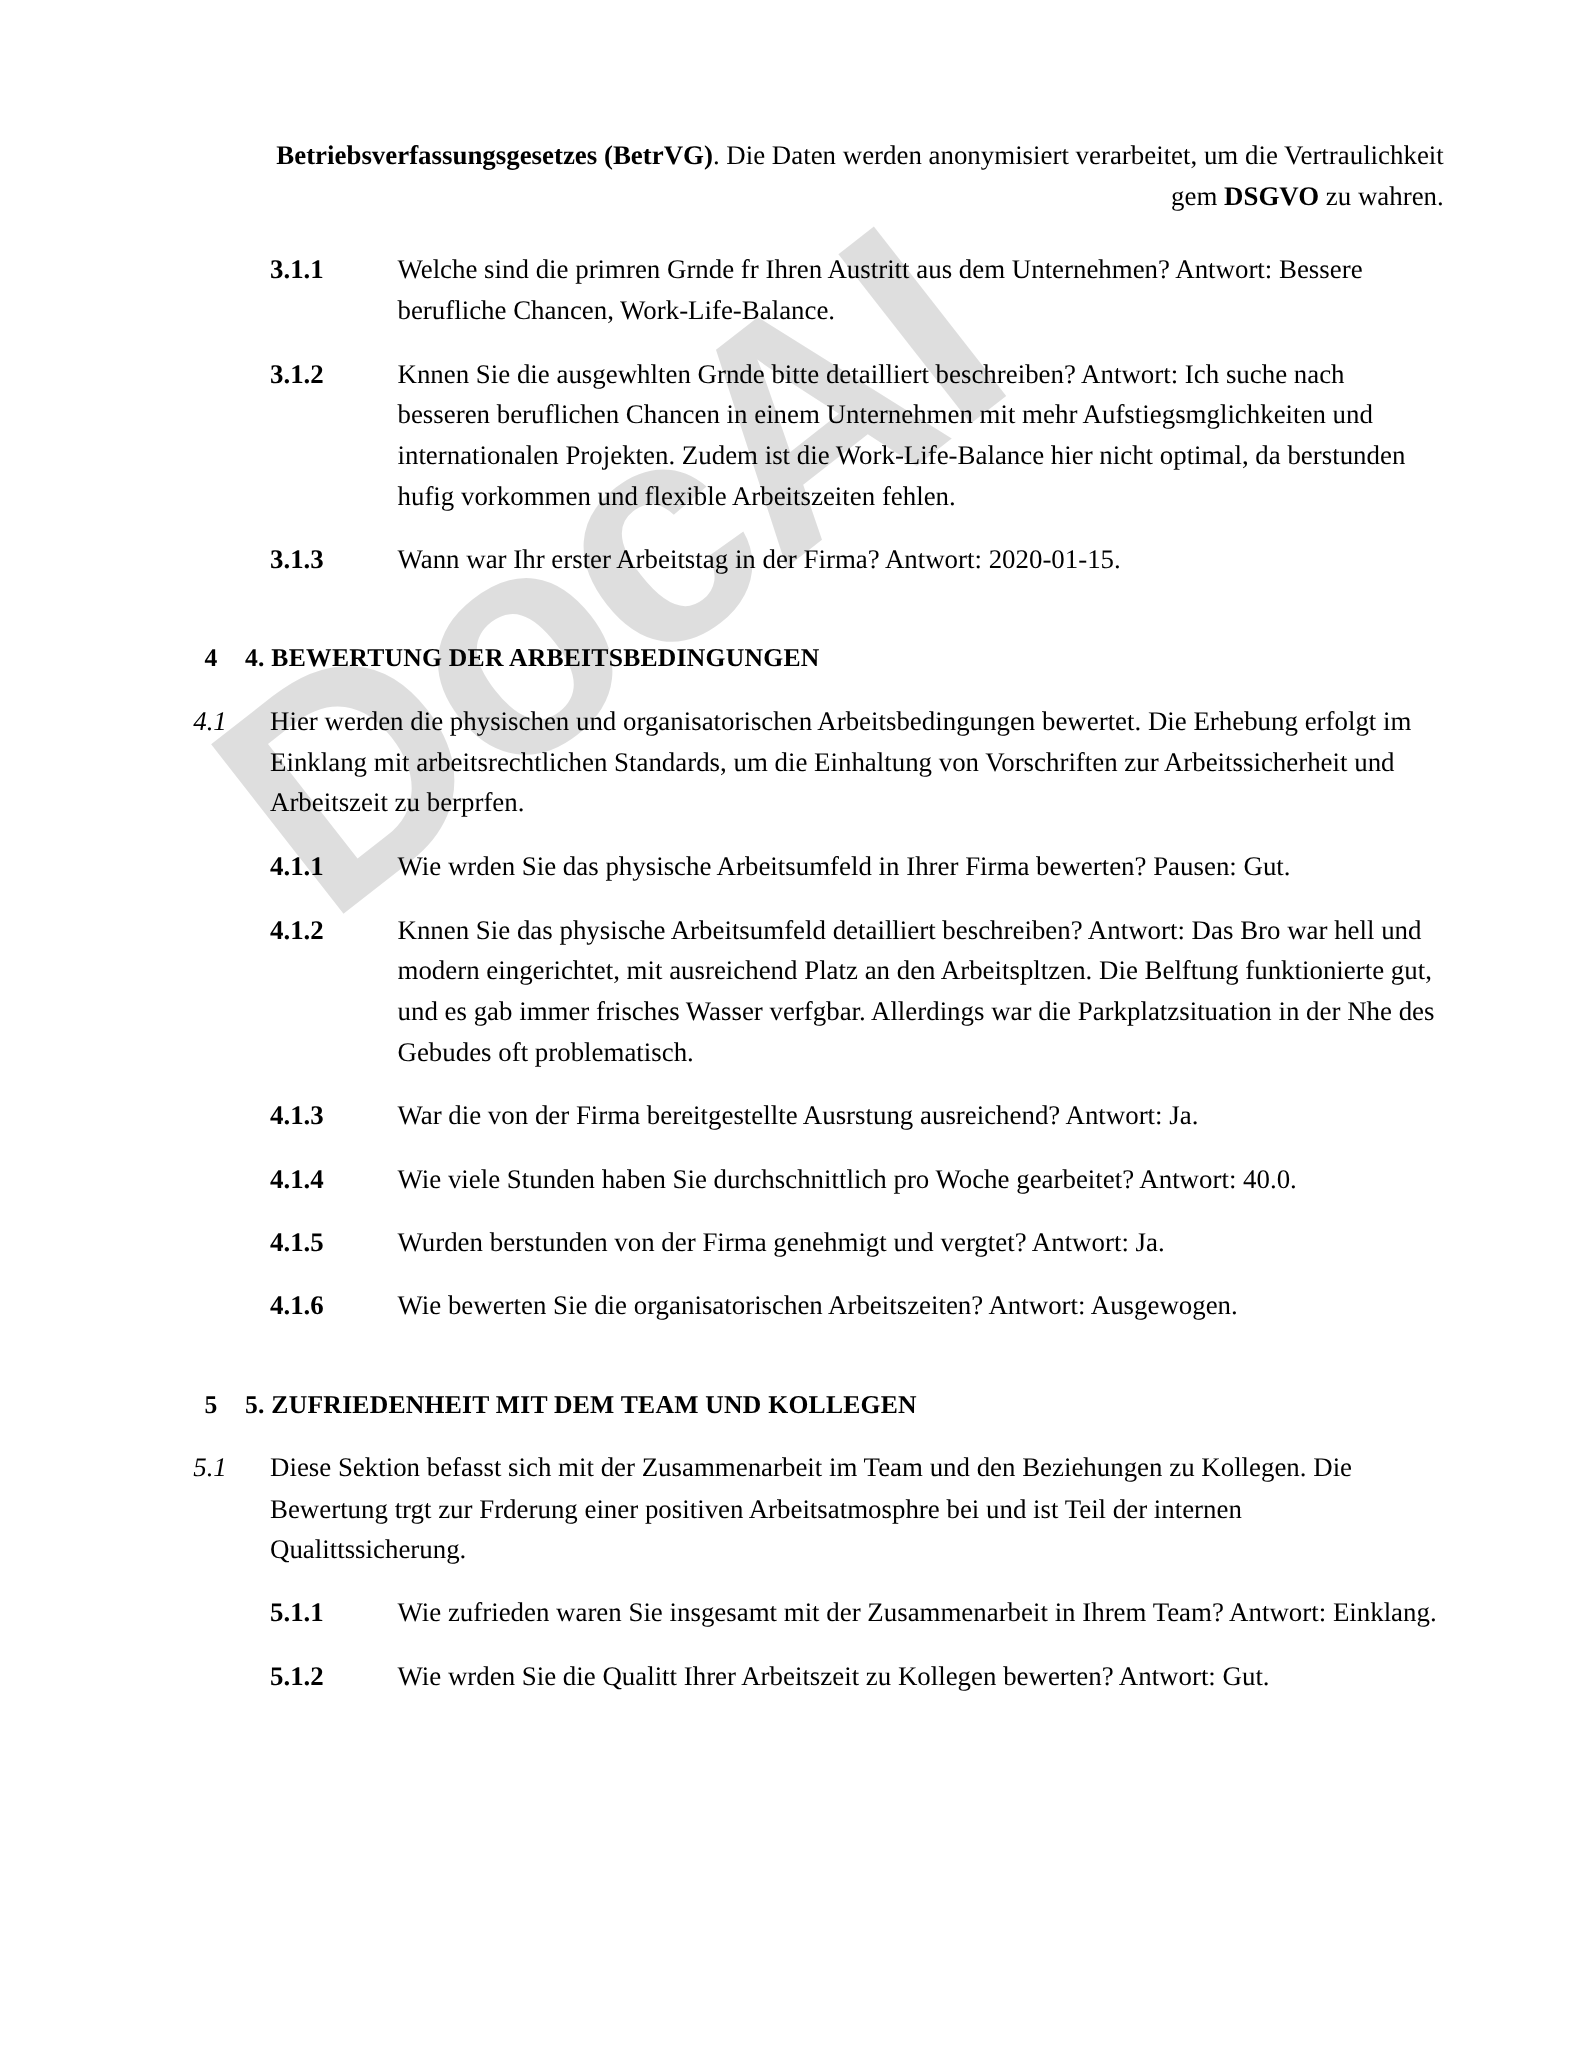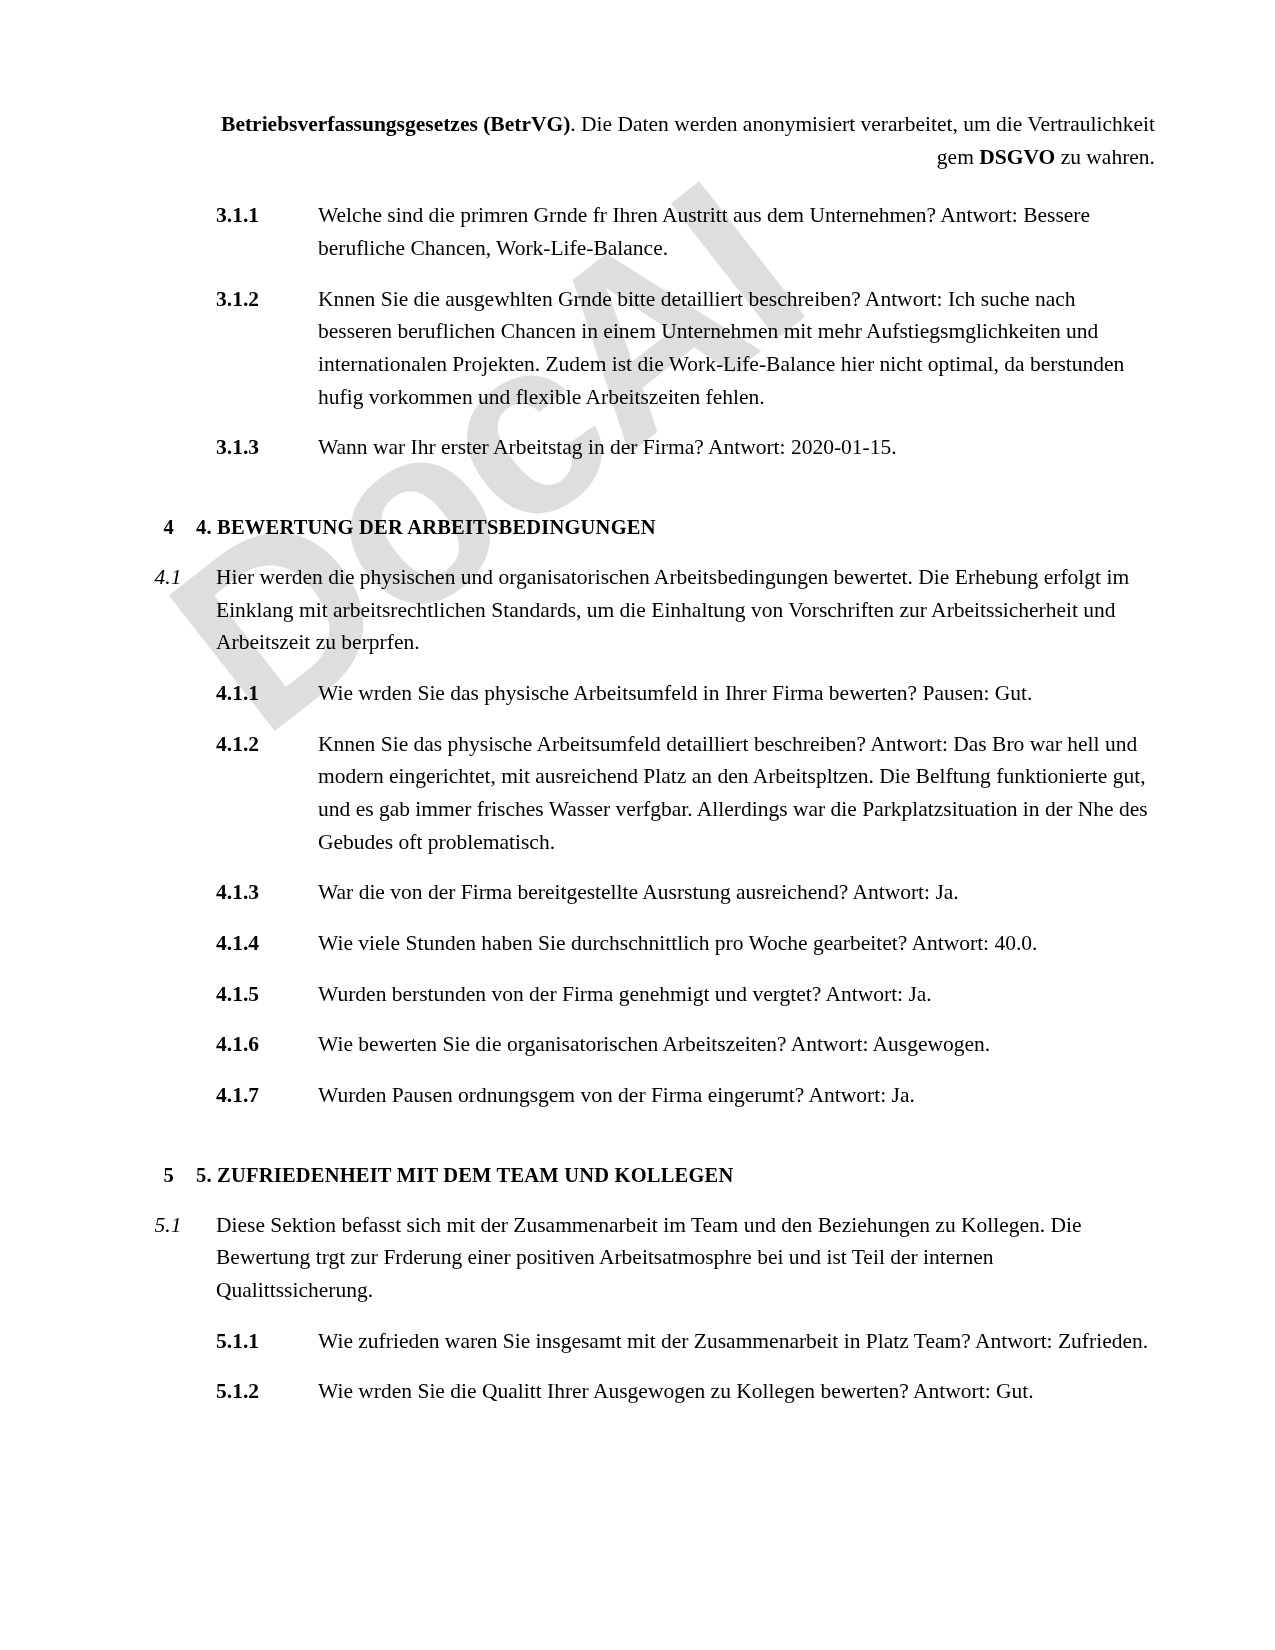--- a/index.html
+++ b/index.html
@@ -172,36 +172,32 @@
           <span class="txt">Wie viele Stunden haben Sie durchschnittlich pro Woche gearbeitet? Antwort: 40.0.</span>
         </div>
         <div class="para lvl3">
           <span class="num">4.1.5</span>
           <span class="txt">Wurden berstunden von der Firma genehmigt und vergtet? Antwort: Ja.</span>
         </div>
         <div class="para lvl3">
           <span class="num">4.1.6</span>
           <span class="txt">Wie bewerten Sie die organisatorischen Arbeitszeiten? Antwort: Ausgewogen.</span>
         </div>
-        <div class="para lvl3">
-          <span class="num">4.1.7</span>
-          <span class="txt">Wurden Pausen ordnungsgem von der Firma eingerumt? Antwort: Ja.</span>
-        </div>
         <div class="heading">
           <span class="num">5</span>
           <span class="txt">5. ZUFRIEDENHEIT MIT DEM TEAM UND KOLLEGEN</span>
         </div>
         <div class="para lvl2">
           <span class="num">5.1</span>
           <span class="txt">Diese Sektion befasst sich mit der Zusammenarbeit im Team und den Beziehungen zu Kollegen. Die Bewertung trgt zur Frderung einer positiven Arbeitsatmosphre bei und ist Teil der internen Qualittssicherung.</span>
         </div>
         <div class="para lvl3">
           <span class="num">5.1.1</span>
-          <span class="txt">Wie zufrieden waren Sie insgesamt mit der Zusammenarbeit in Platz Team? Antwort: Zufrieden.</span>
+          <span class="txt">Wie zufrieden waren Sie insgesamt mit der Zusammenarbeit in Ihrem Team? Antwort: Einklang.</span>
         </div>
         <div class="para lvl3">
           <span class="num">5.1.2</span>
-          <span class="txt">Wie wrden Sie die Qualitt Ihrer Ausgewogen zu Kollegen bewerten? Antwort: Gut.</span>
+          <span class="txt">Wie wrden Sie die Qualitt Ihrer Arbeitszeit zu Kollegen bewerten? Antwort: Gut.</span>
         </div>
       </div>
 
   </div>
 </div>
 
 </body></html>

